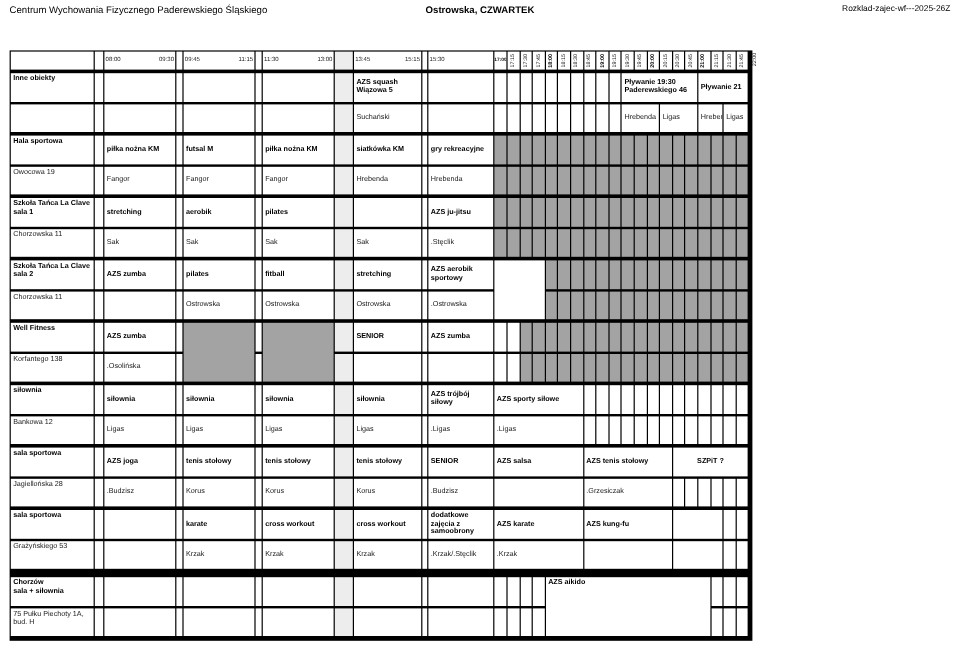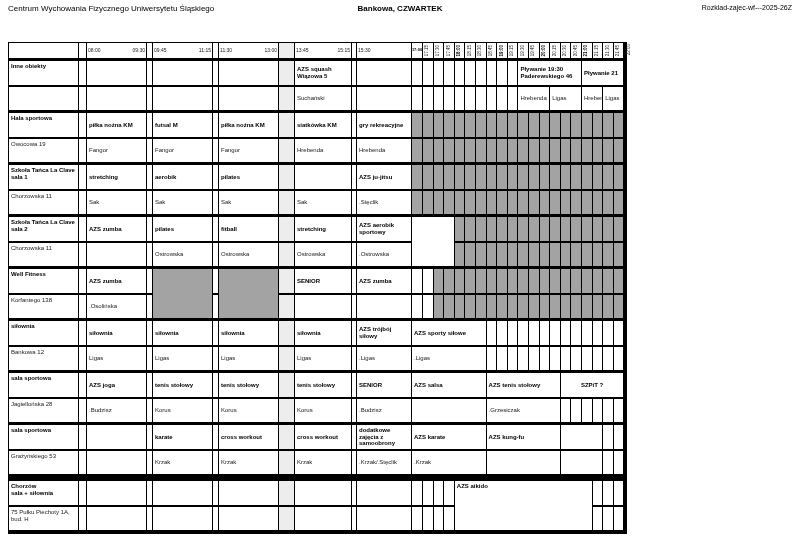--- a/index.html
+++ b/index.html
@@ -27,22 +27,22 @@
   .rot span{writing-mode:vertical-rl;transform:rotate(180deg);font-size:4.5px;color:#222;letter-spacing:0;}
   .rot span.b{font-weight:bold;color:#000;}
   .overflow-label{position:absolute;writing-mode:vertical-rl;transform:rotate(180deg);
         font-size:4.5px;color:#222;}
 </style>
 </head>
 <body>
 
 <div class="page">
   <div class="page-header">
-    <div class="ph-left">Centrum Wychowania Fizycznego Uniwersytetu Śląskiego</div>
-    <div class="ph-center">Bankowa, CZWARTEK</div>
+    <div class="ph-left">Centrum Wychowania Fizycznego Paderewskiego Śląskiego</div>
+    <div class="ph-center">Ostrowska, CZWARTEK</div>
     <div class="ph-right">Rozklad-zajec-wf---2025-26Z</div>
   </div>
   <div id="schedule">
       <div class="srow" style="height: 16px;">
         <div class="cell" style="left: 0px; width: 69px; top: 0px; height: 15px;"></div>
         <div class="cell" style="left: 70px; width: 7px; top: 0px; height: 15px;"></div>
         <div class="cell" style="left: 138px; width: 5px; top: 0px; height: 15px;"></div>
         <div class="cell" style="left: 204px; width: 5px; top: 0px; height: 15px;"></div>
         <div class="cell" style="left: 343px; width: 4px; top: 0px; height: 15px;"></div>
         <div class="cell" style="left: 270px; width: 15px; top: 0px; height: 15px; background: rgb(237, 237, 237);"></div>

